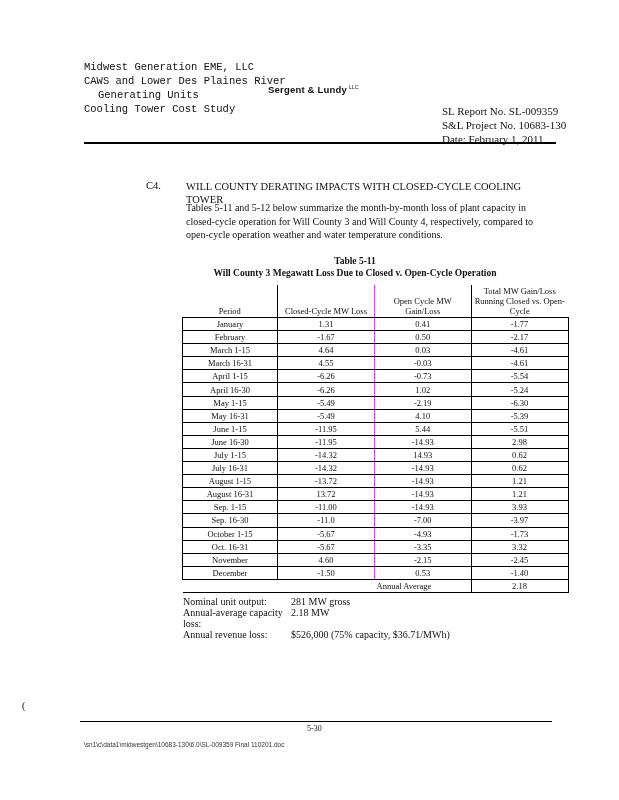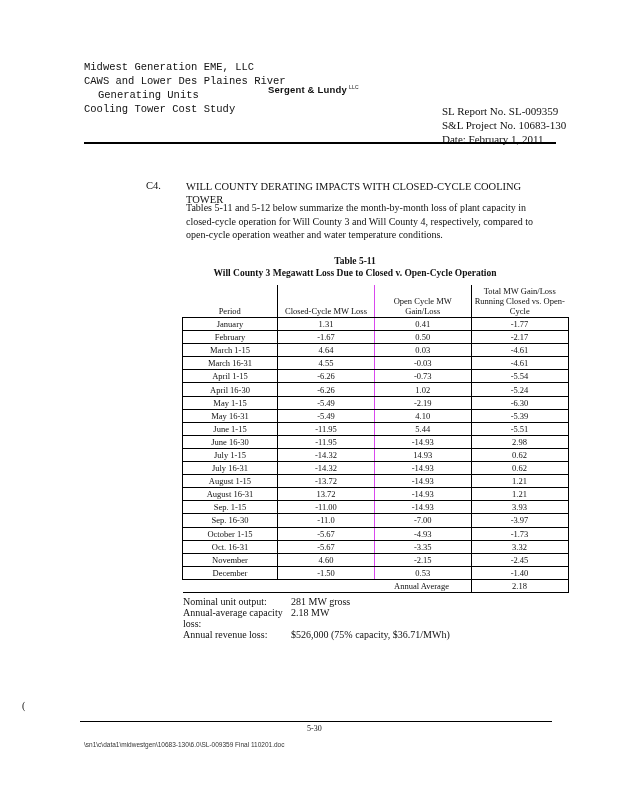--- a/index.html
+++ b/index.html
@@ -21,21 +21,21 @@
                font-size: 8.5px; }
   table.data th { font-weight: normal; font-size: 8.5px; line-height: 10px; text-align: center;
                   vertical-align: bottom; padding: 1px 2px; border-bottom: 1px solid #000; }
   table.data td { text-align: center; height: 12.1px; padding: 0 2px; border-bottom: 1px solid #000; }
   table.data td.c0, table.data th.c0 { width: 90px; border-left: 1px solid #000; }
   table.data td.c1, table.data th.c1 { width: 92px; border-left: 1px solid #000; }
   table.data td.c2, table.data th.c2 { width: 90px; border-left: 1px solid #d946ef; }
   table.data td.c3, table.data th.c3 { width: 92px; border-left: 1px solid #000; border-right: 1px solid #000; }
   table.data tr.avg td { border-bottom: none; }
   table.data tr.avg td.blank { border-left: none; border-bottom: 1px solid #000; }
-  table.data tr.avg td.lbl { border-left: none; text-align: center; padding-right: 4px; font-family: Liberation Serif, serif; }
+  table.data tr.avg td.lbl { border-left: none; text-align: left; padding-right: 4px; font-family: Liberation Serif, serif; }
   table.data tr.avg td.val { border-bottom: 1px solid #000; margin-left: 8px; }
   .summary { left: 183px; top: 596px; font-size: 10px; line-height: 11px; }
   .summary .row { display: flex; }
   .summary .k { width: 108px; }
   .page-num { left: 307px; top: 724px; font-size: 8px; }
   .footer-path { left: 84px; top: 741px; font-size: 6.5px; font-family: "Liberation Sans", "DejaVu Sans", sans-serif; color: #333; }
   .stray { font-size: 10px; }
 </style>
 </head>
 <body>

